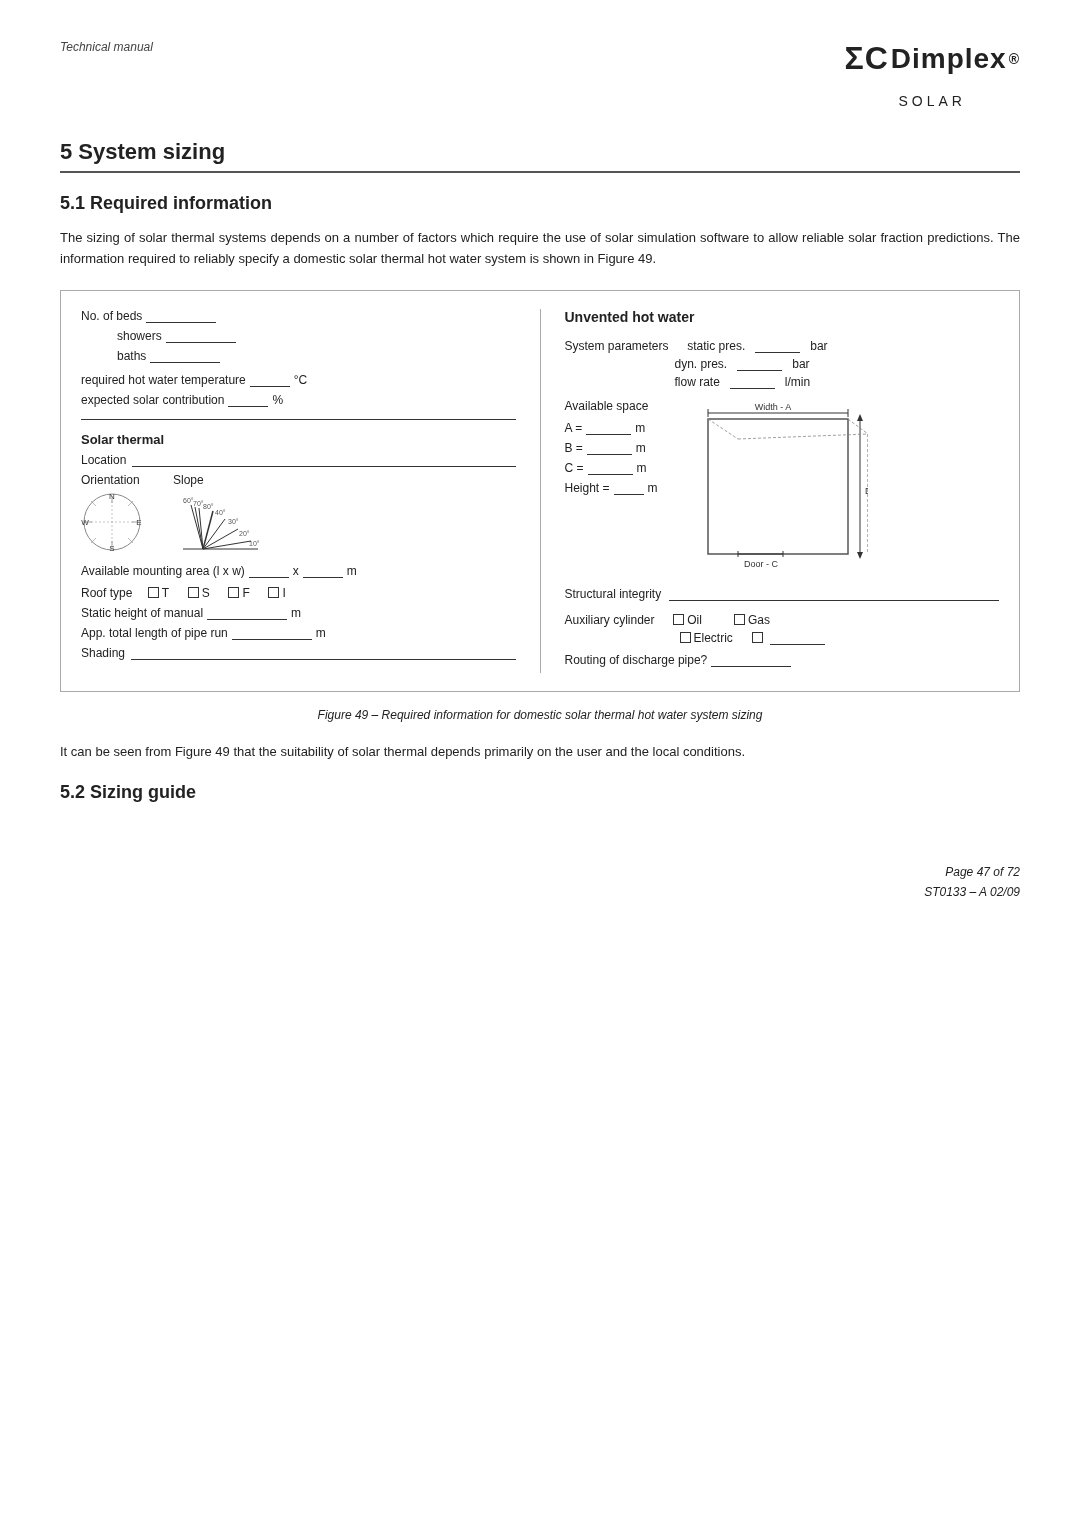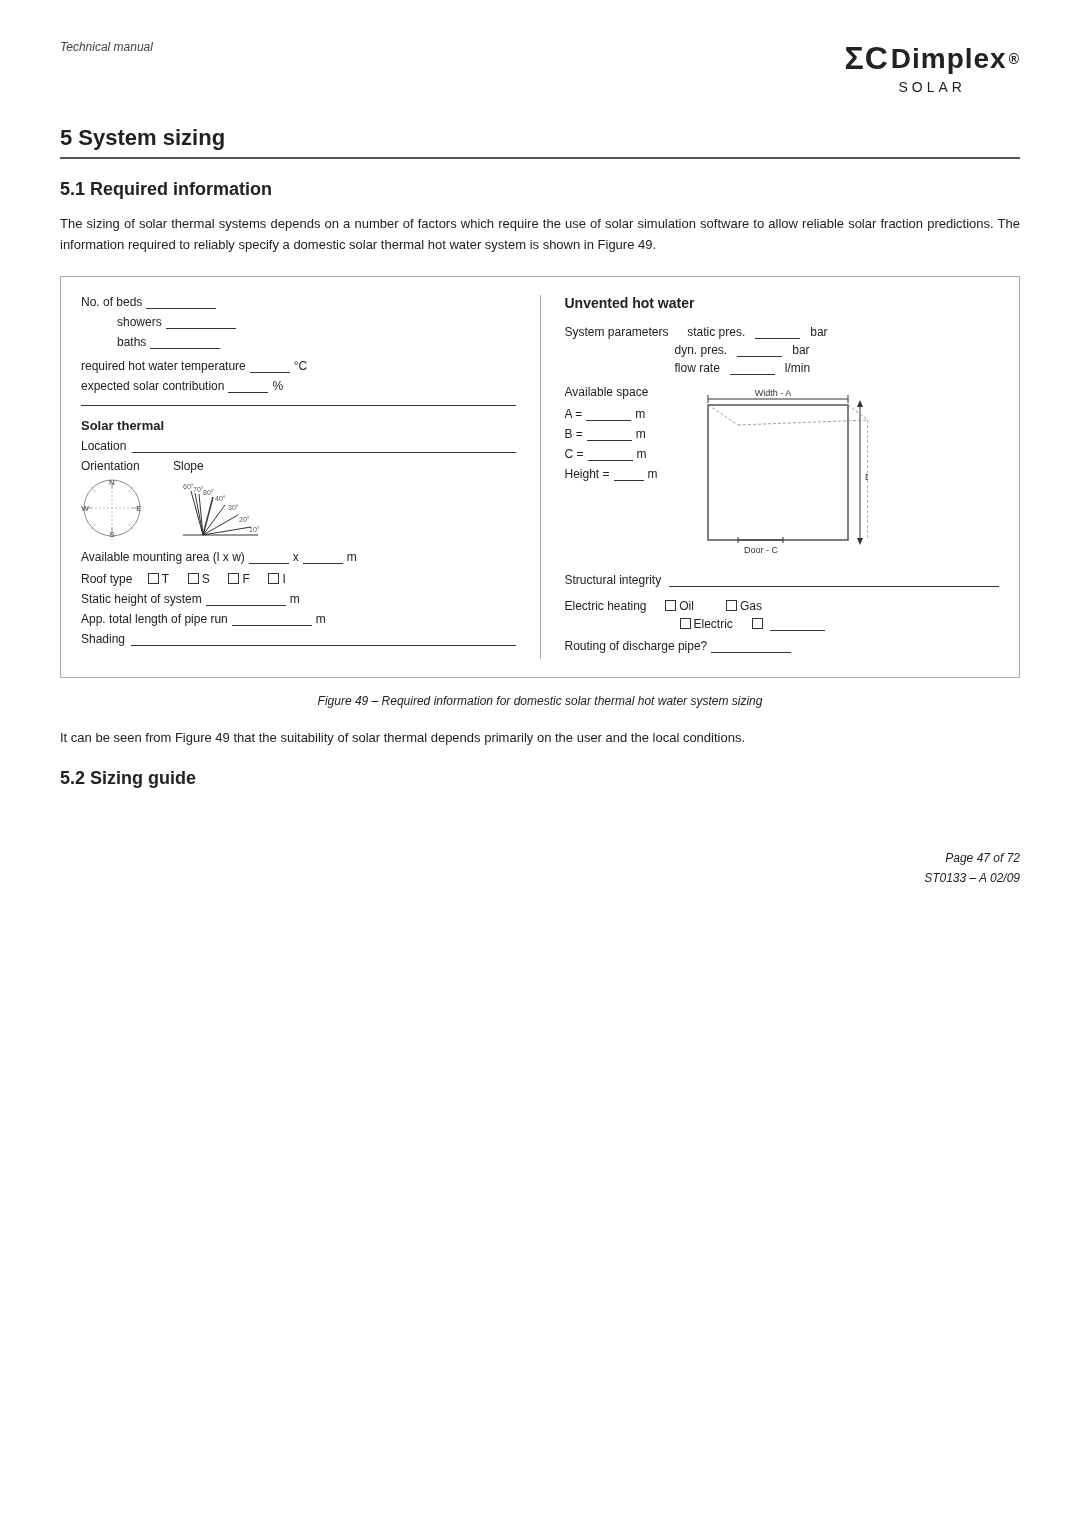--- a/index.html
+++ b/index.html
@@ -30,21 +30,21 @@
       font-size: 28px;
       font-weight: bold;
       letter-spacing: 1px;
       display: flex;
       align-items: center;
       gap: 2px;
     }
     .logo-sub {
       font-size: 14px;
       letter-spacing: 4px;
-      margin-top: 2px;
+      margin-top: 16px;
     }
     .section-title {
       font-size: 22px;
       font-weight: bold;
       border-bottom: 2px solid #555;
       padding-bottom: 6px;
       margin-bottom: 20px;
     }
     .subsection-title {
       font-size: 18px;
@@ -321,21 +321,21 @@
       &nbsp;&nbsp;
       <span class="checkbox-item">
         <span class="chk"></span>
         <span>I</span>
       </span>
     </div>
 
     <div style="margin-bottom:6px;"></div>
 
     <div class="form-row">
-      <span>Static height of system</span>
+      <span>Static height of manual</span>
       <span class="medium-underline"></span>
       <span>m</span>
     </div>
 
     <div style="margin-bottom:4px;"></div>
 
     <div class="form-row">
       <span>App. total length of pipe run</span>
       <span class="medium-underline"></span>
       <span>m</span>
@@ -431,21 +431,21 @@
       </div>
     </div>
 
     <div class="form-row" style="margin-bottom:12px;">
       <span>Structural integrity</span>
       <span style="border-bottom:1px solid #333; flex:1; height:14px; margin-left:8px; display:inline-block;"></span>
     </div>
 
     <div style="margin-bottom:8px;">
       <div class="checkbox-row">
-        <span>Electric heating</span>
+        <span>Auxiliary cylinder</span>
         &nbsp;&nbsp;
         <span class="checkbox-item">
           <span class="chk"></span>
           <span>Oil</span>
         </span>
         &nbsp;&nbsp;&nbsp;&nbsp;&nbsp;&nbsp;
         <span class="checkbox-item">
           <span class="chk"></span>
           <span>Gas</span>
         </span>

